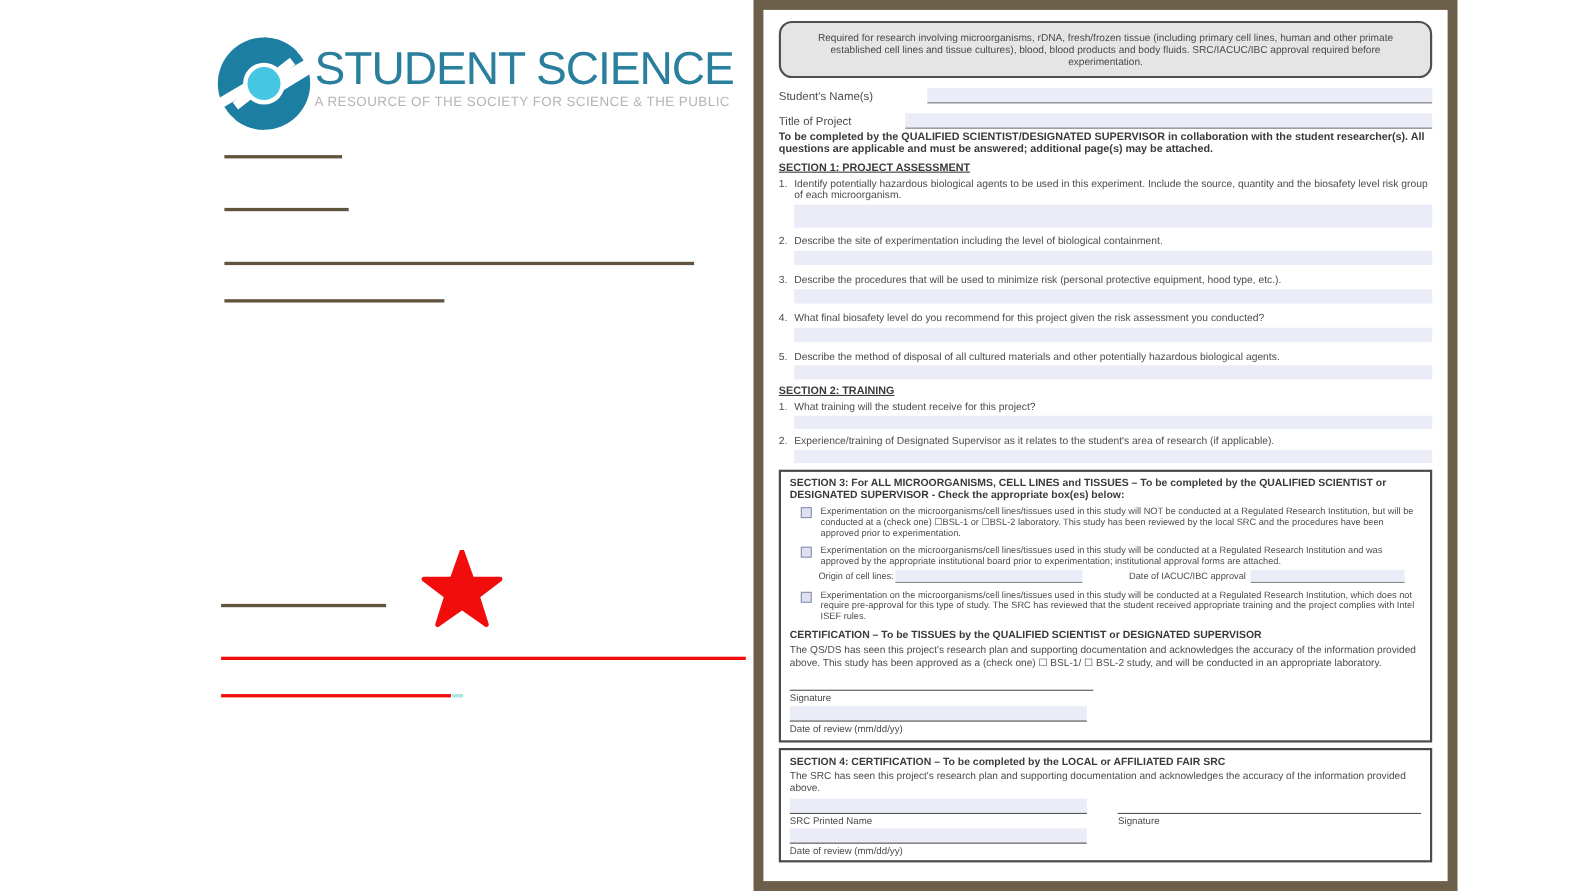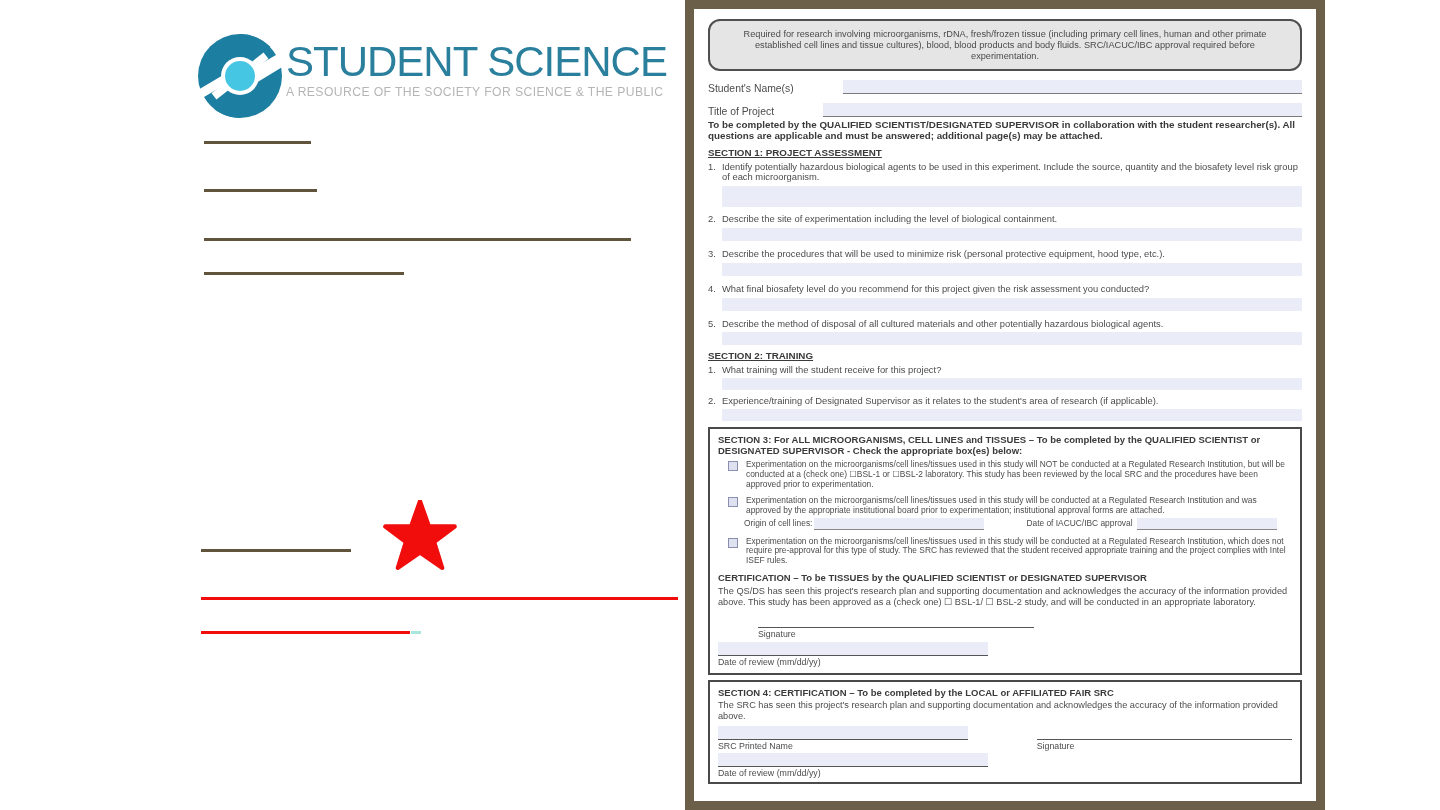--- a/index.html
+++ b/index.html
@@ -63,21 +63,21 @@
   .cb-text{font-size:8.4px;line-height:9.9px;color:#4c4c4c;margin-left:8px;flex:1;}
   .origin-row{font-size:8.4px;color:#4c4c4c;margin:2px 0 0 26px;display:flex;align-items:flex-start;height:13px;}
   .mini-line{display:inline-block;height:11px;background:var(--field);border-bottom:1.2px solid #888;}
   .mini-line.w1{width:170px;margin-left:2px;}
   .mini-line.w2{width:140px;margin-left:4px;}
   .origin-gap{width:42px;flex:none;}
   .cert-title{font-size:9.5px;font-weight:bold;color:var(--ink-bold);margin-top:6px;line-height:11px;}
   .cert-body{font-size:9.2px;line-height:11px;margin-top:3px;color:#4c4c4c;}
   .sig-row{display:flex;margin-top:3px;}
   .sig-left{width:47%;margin-right:5%;}
-  .sig-right{width:48%;margin-left:40px;}
+  .sig-right{width:48%;}
   .sig-field{height:13px;background:var(--field);border-bottom:1.5px solid #555;}
   .sig-line{height:13px;border-bottom:1.5px solid #555;}
   .sig-label{font-size:8.8px;margin-top:1px;color:#4c4c4c;}
 </style>
 </head>
 <body>
 
 <div class="logo-wrap">
   <svg class="logo-icon" viewBox="0 0 86 86">
     <circle cx="43" cy="43" r="42" fill="#1c7ea0"></circle>

